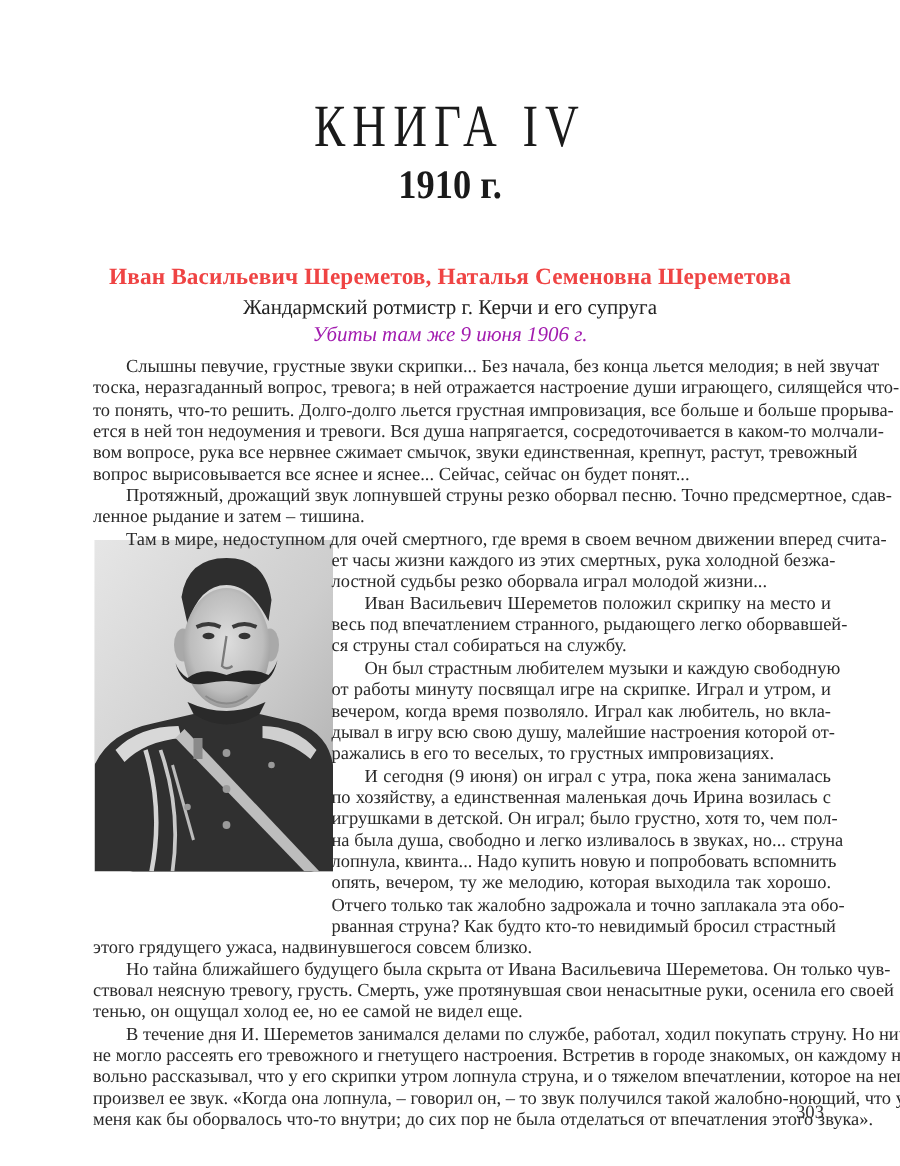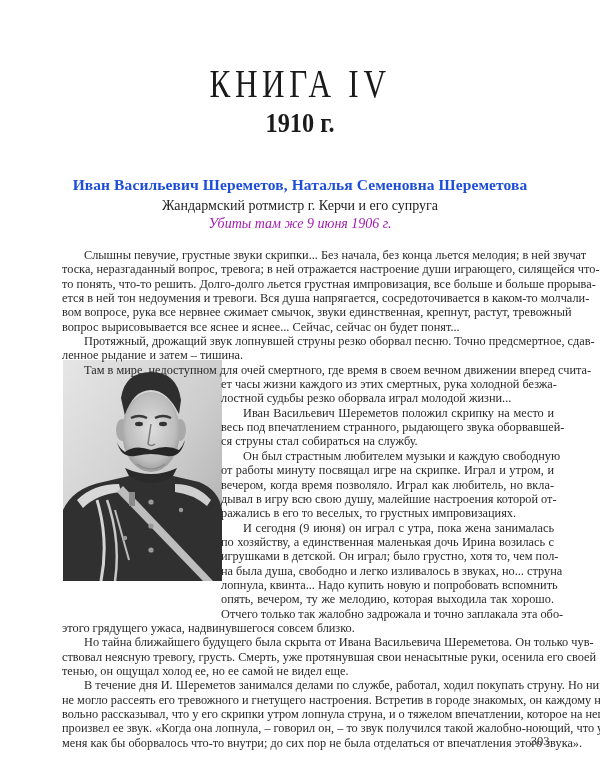--- a/index.html
+++ b/index.html
@@ -52,41 +52,41 @@
     top: 176px;
     left: 0;
     width: 600px;
     text-align: center;
   }
   .person-names {
     font-family: "Liberation Serif", serif;
     font-weight: bold;
     font-size: 15.5px;
     line-height: 18px;
-    color: #1d4ed8;
+    color: #ef4444;
     letter-spacing: 0.1px;
   }
   .person-role {
     font-family: "Liberation Serif", serif;
     font-size: 14px;
     line-height: 18px;
     color: #222;
     margin-top: 3px;
   }
   .person-fate {
     font-family: "Liberation Serif", serif;
     font-style: italic;
     font-size: 14px;
     line-height: 17px;
     color: #a21caf;
   }
   .body-text {
     position: absolute;
     left: 62px;
-    top: 248px;
+    top: 237px;
     width: 492px;
     font-family: "Liberation Serif", serif;
     font-size: 12.3px;
     line-height: 14.35px;
     color: #2a2a2a;
   }
   .line {
     white-space: nowrap;
     display: block;
     text-align: justify;
@@ -208,34 +208,35 @@
     <span class="line">то понять, что-то решить. Долго-долго льется грустная импровизация, все больше и больше прорыва-</span>
     <span class="line">ется в ней тон недоумения и тревоги. Вся душа напрягается, сосредоточивается в каком-то молчали-</span>
     <span class="line">вом вопросе, рука все нервнее сжимает смычок, звуки единственная, крепнут, растут, тревожный</span>
     <span class="line last">вопрос вырисовывается все яснее и яснее... Сейчас, сейчас он будет понят...</span>
     <span class="line indent">Протяжный, дрожащий звук лопнувшей струны резко оборвал песню. Точно предсмертное, сдав-</span>
     <span class="line last">ленное рыдание и затем – тишина.</span>
     <span class="line indent">Там в мире, недоступном для очей смертного, где время в своем вечном движении вперед счита-</span>
     <span class="line narrow">ет часы жизни каждого из этих смертных, рука холодной безжа-</span>
     <span class="line narrow last">лостной судьбы резко оборвала играл молодой жизни...</span>
     <span class="line narrow indent">Иван Васильевич Шереметов положил скрипку на место и</span>
-    <span class="line narrow">весь под впечатлением странного, рыдающего звука оборвавшей-</span>
+    <span class="line narrow">весь под впечатлением странного, рыдающего легко оборвавшей-</span>
     <span class="line narrow last">ся струны стал собираться на службу.</span>
     <span class="line narrow indent">Он был страстным любителем музыки и каждую свободную</span>
     <span class="line narrow">от работы минуту посвящал игре на скрипке. Играл и утром, и</span>
     <span class="line narrow">вечером, когда время позволяло. Играл как любитель, но вкла-</span>
     <span class="line narrow">дывал в игру всю свою душу, малейшие настроения которой от-</span>
     <span class="line narrow last">ражались в его то веселых, то грустных импровизациях.</span>
     <span class="line narrow indent">И сегодня (9 июня) он играл с утра, пока жена занималась</span>
     <span class="line narrow">по хозяйству, а единственная маленькая дочь Ирина возилась с</span>
     <span class="line narrow">игрушками в детской. Он играл; было грустно, хотя то, чем пол-</span>
     <span class="line narrow">на была душа, свободно и легко изливалось в звуках, но... струна</span>
     <span class="line narrow">лопнула, квинта... Надо купить новую и попробовать вспомнить</span>
     <span class="line narrow">опять, вечером, ту же мелодию, которая выходила так хорошо.</span>
     <span class="line narrow">Отчего только так жалобно задрожала и точно заплакала эта обо-</span>
+    <span class="line narrow">рванная струна? Как будто кто-то невидимый бросил страстный</span>
     <span class="line last">этого грядущего ужаса, надвинувшегося совсем близко.</span>
     <span class="line indent">Но тайна ближайшего будущего была скрыта от Ивана Васильевича Шереметова. Он только чув-</span>
     <span class="line">ствовал неясную тревогу, грусть. Смерть, уже протянувшая свои ненасытные руки, осенила его своей</span>
     <span class="line last">тенью, он ощущал холод ее, но ее самой не видел еще.</span>
     <span class="line indent">В течение дня И. Шереметов занимался делами по службе, работал, ходил покупать струну. Но ничто</span>
     <span class="line">не могло рассеять его тревожного и гнетущего настроения. Встретив в городе знакомых, он каждому не-</span>
     <span class="line">вольно рассказывал, что у его скрипки утром лопнула струна, и о тяжелом впечатлении, которое на него</span>
     <span class="line">произвел ее звук. «Когда она лопнула, – говорил он, – то звук получился такой жалобно-ноющий, что у</span>
     <span class="line last">меня как бы оборвалось что-то внутри; до сих пор не была отделаться от впечатления этого звука».</span>
   </div>

